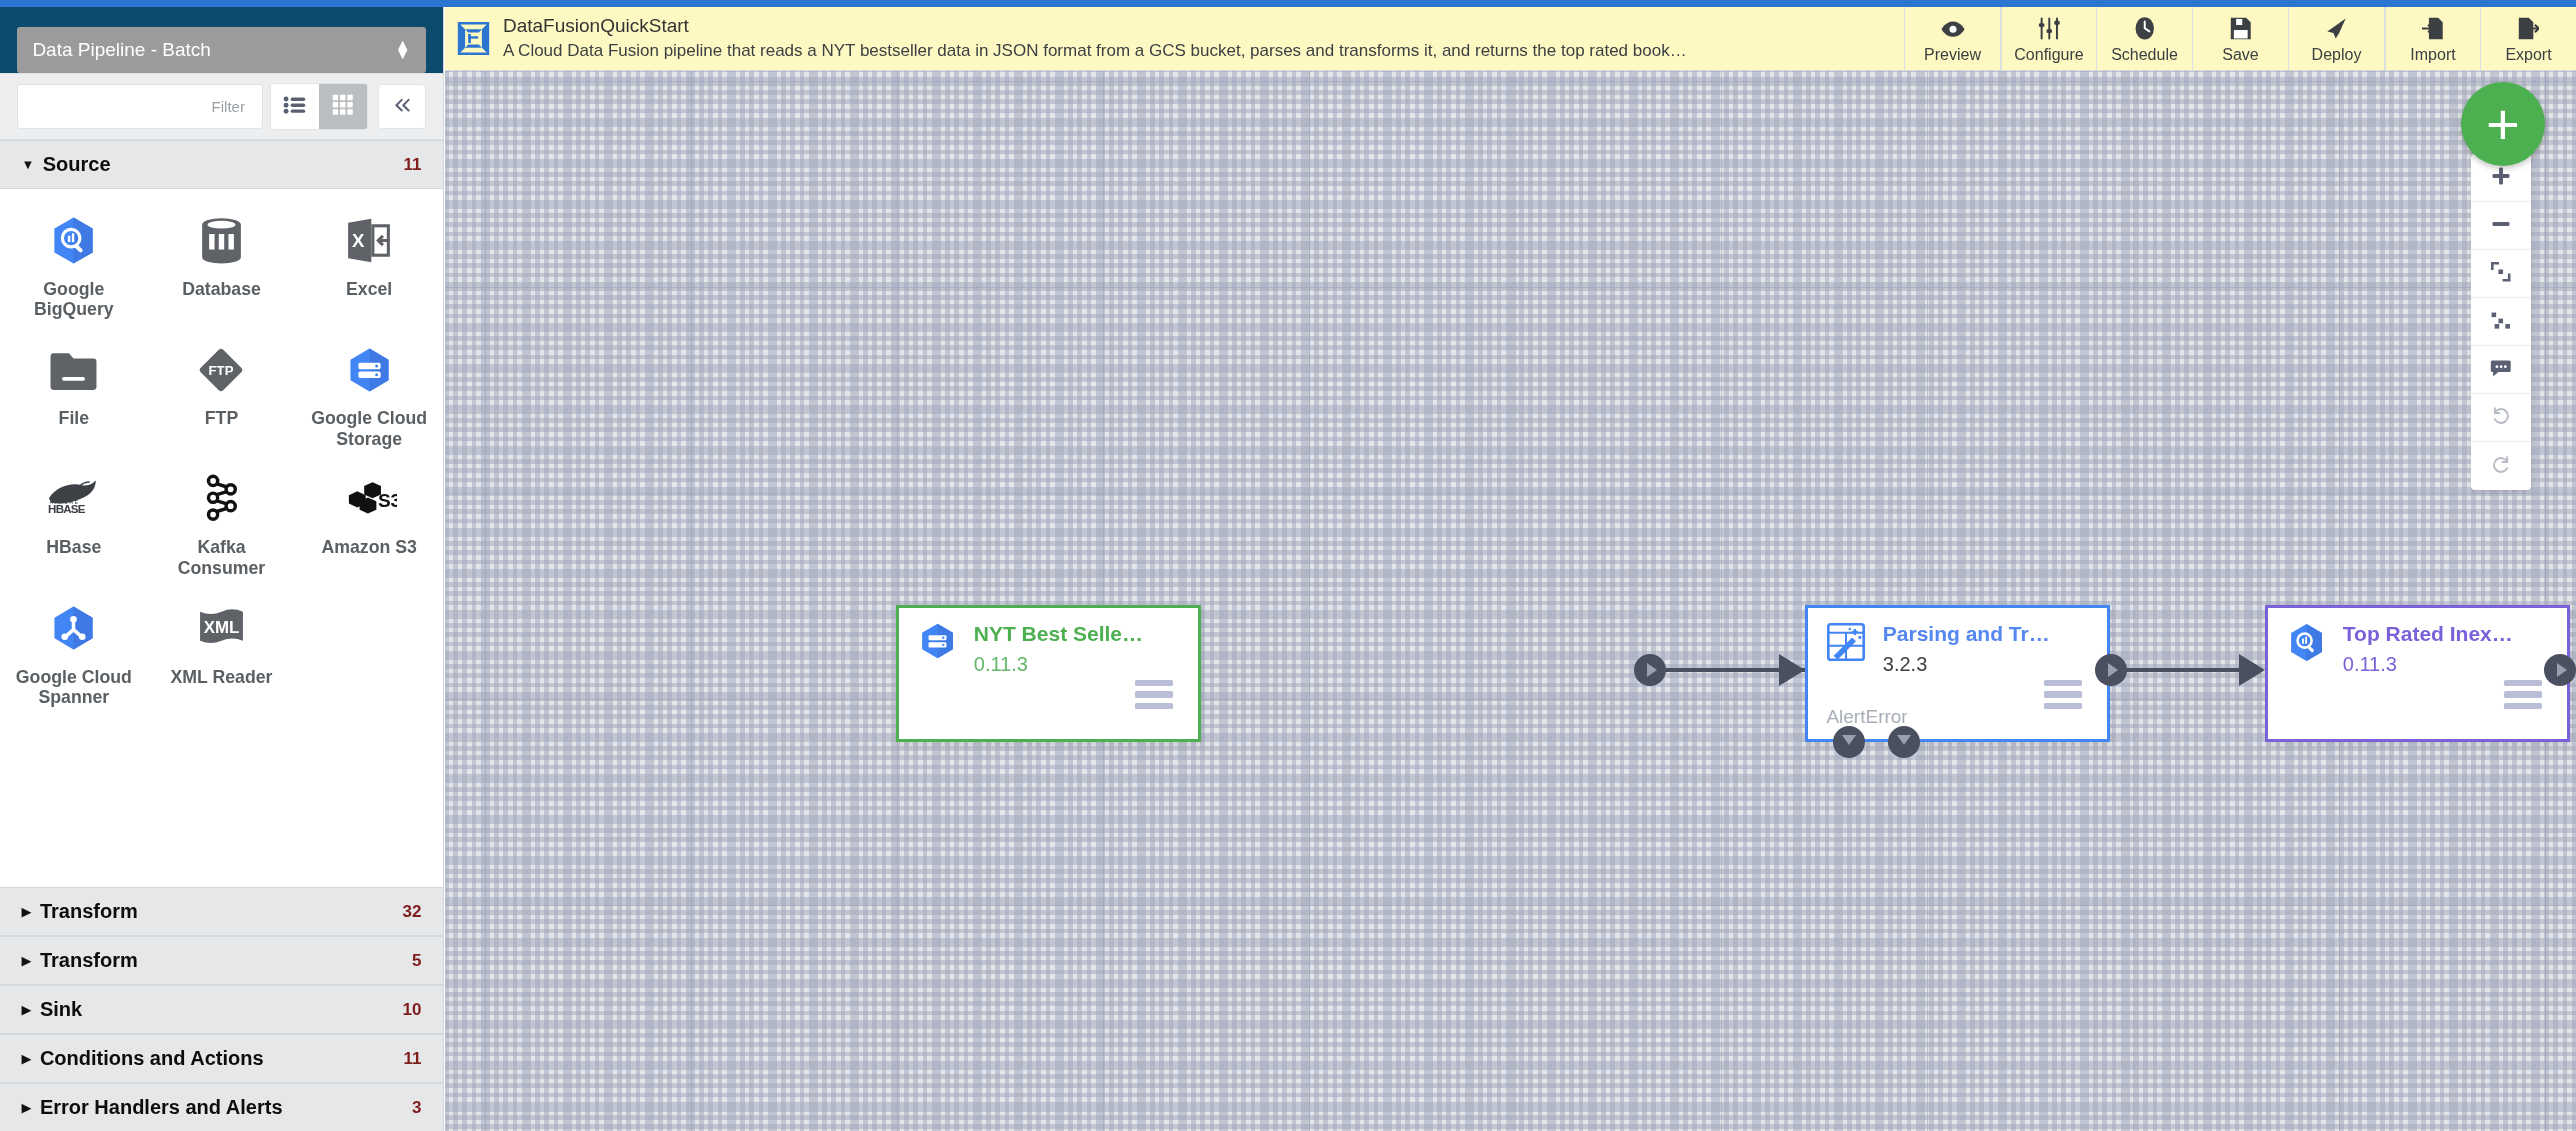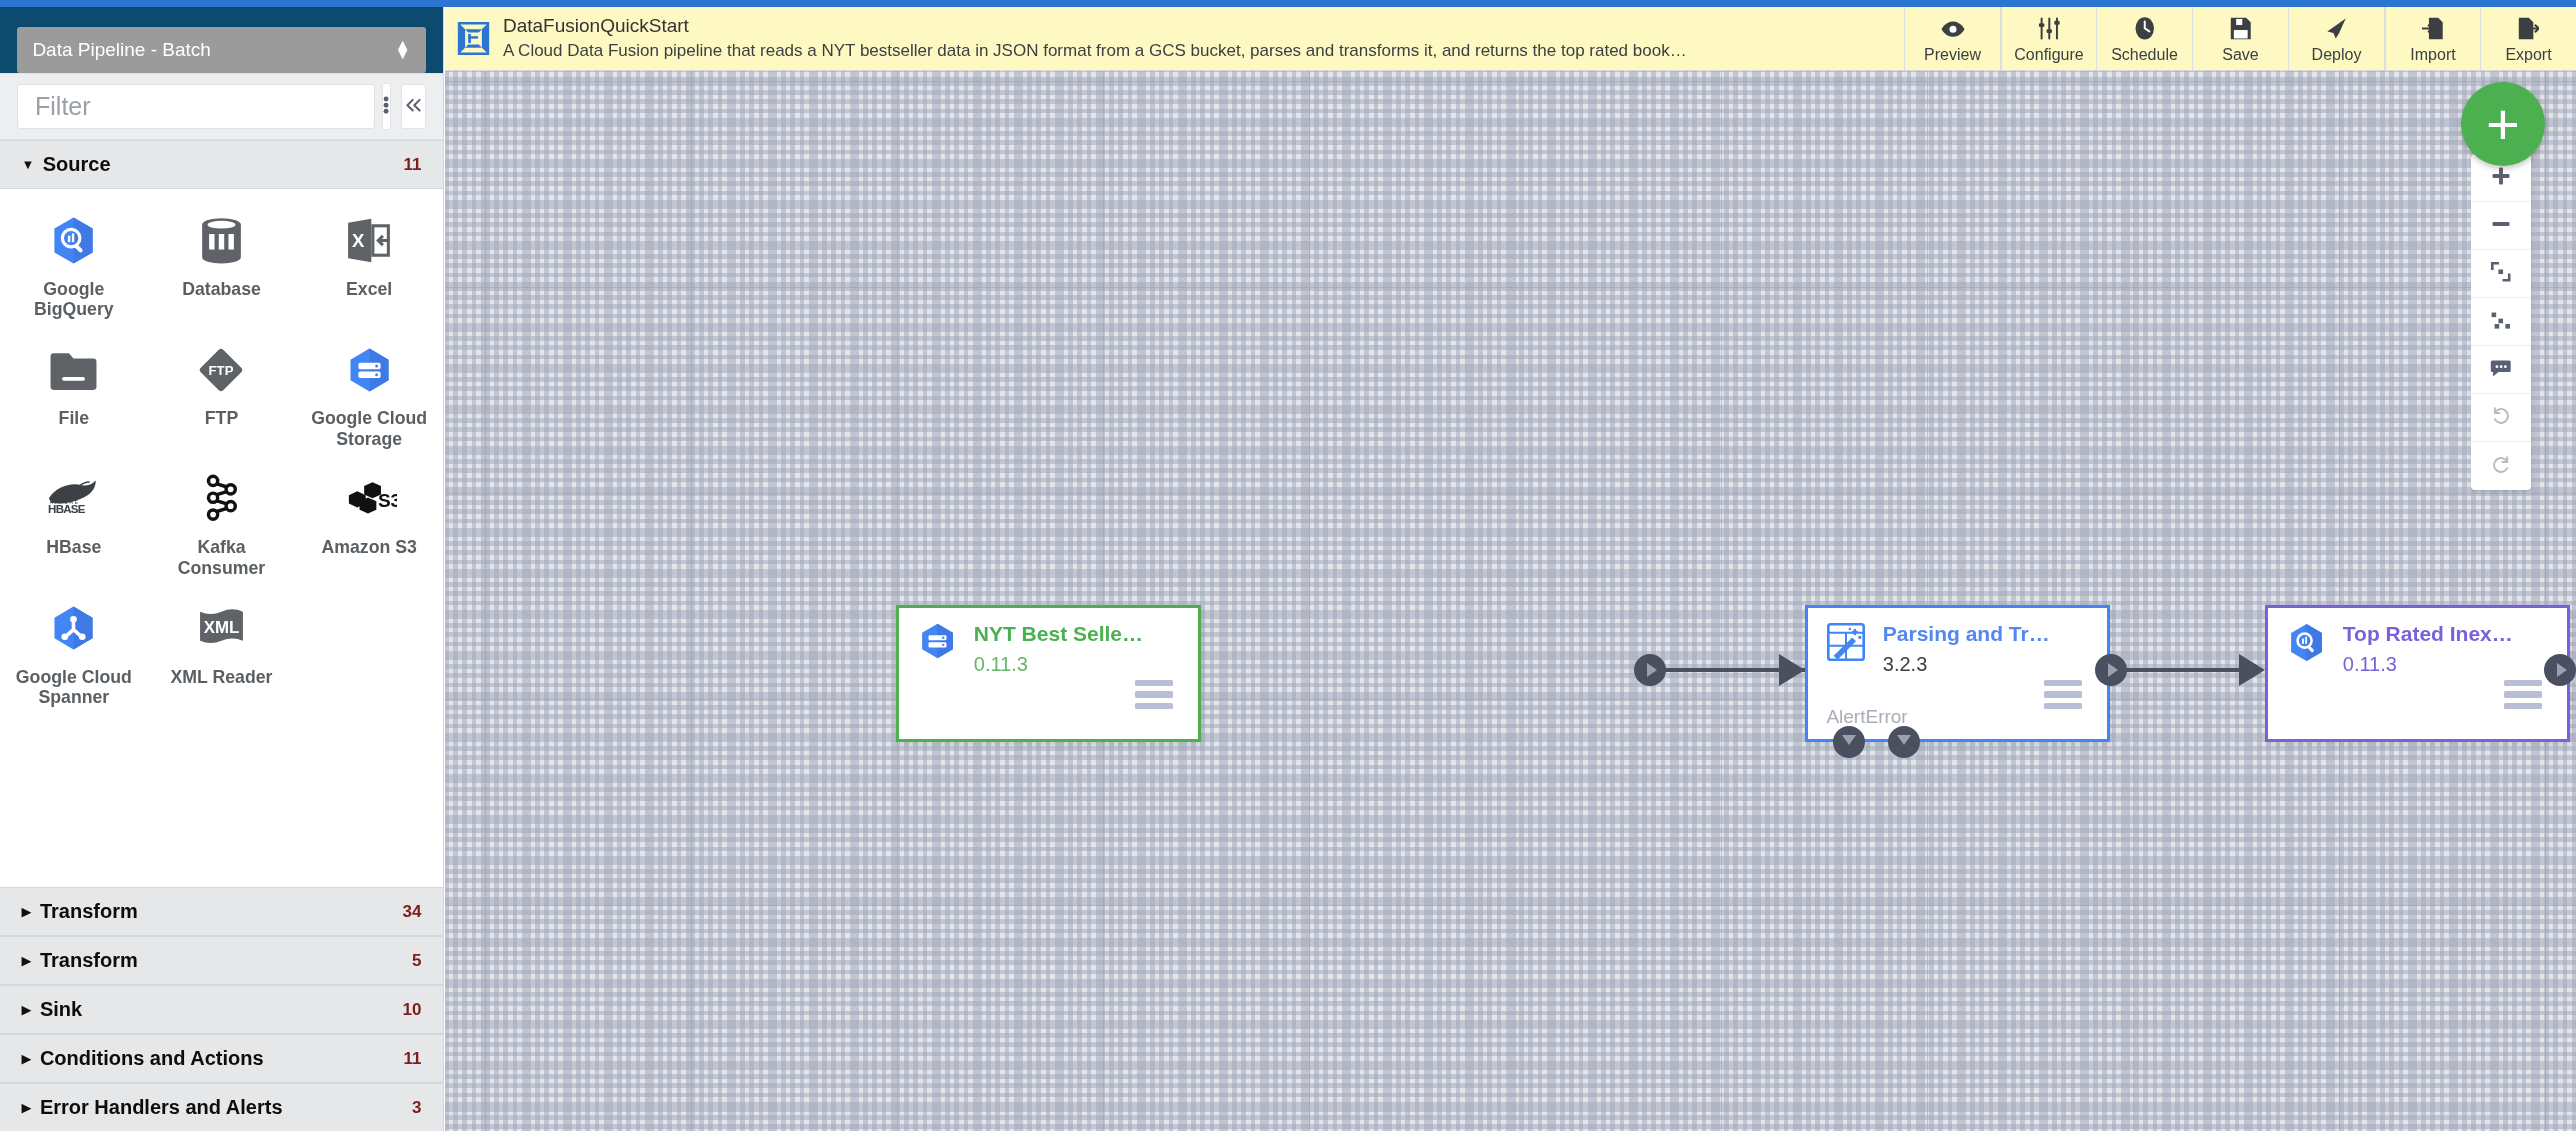--- a/index.html
+++ b/index.html
@@ -34,22 +34,22 @@
   }
   .spinner-arrows { display: flex; flex-direction: column; line-height: .55; font-size: 16px; }
 
   .filter-row {
     height: 66px; background: #eceeef; flex: 0 0 auto;
     display: flex; align-items: center; padding: 0 17px; gap: 7px;
     border-bottom: 0.8px solid #dcdfe2;
   }
   .filter-input {
     flex: 1; height: 45px; background: #fff; border: 0.8px solid #dfe3e6;
-    border-radius: 3.1px; padding: 0 17px; font-size: 25px; color: #5a5f63;
-    font-family: "Liberation Sans", sans-serif; outline: none;
+    border-radius: 3.1px; padding: 0 17px; font-size: 15px; color: #5a5f63;
+    font-family: "Liberation Sans", sans-serif; outline: none; text-align: right;
   }
   .filter-input::placeholder { color: #9aa0a6; }
   .view-toggle { display: flex; border-radius: 3.1px; overflow: hidden; border: 0.8px solid #e2e5e8; background:#fff;}
   .view-btn {
     width: 48px; height: 45px; display: flex; align-items: center; justify-content: center;
     background: #fff; cursor: pointer;
   }
   .view-btn.active { background: #bcbfc2; }
   .collapse-btn {
     width: 48px; height: 45px; border: 0.8px solid #e2e5e8; border-radius: 3.1px;
@@ -405,21 +405,21 @@
           <div class="plugin-label">XML Reader</div>
         </div>
 
       </div>
 
       <div class="grid-spacer"></div>
 
       <div class="section-header">
         <span class="caret">▶</span>
         <span class="title">Transform</span>
-        <span class="count">34</span>
+        <span class="count">32</span>
       </div>
       <div class="section-header">
         <span class="caret">▶</span>
         <span class="title">Transform</span>
         <span class="count">5</span>
       </div>
       <div class="section-header">
         <span class="caret">▶</span>
         <span class="title">Sink</span>
         <span class="count">10</span>

